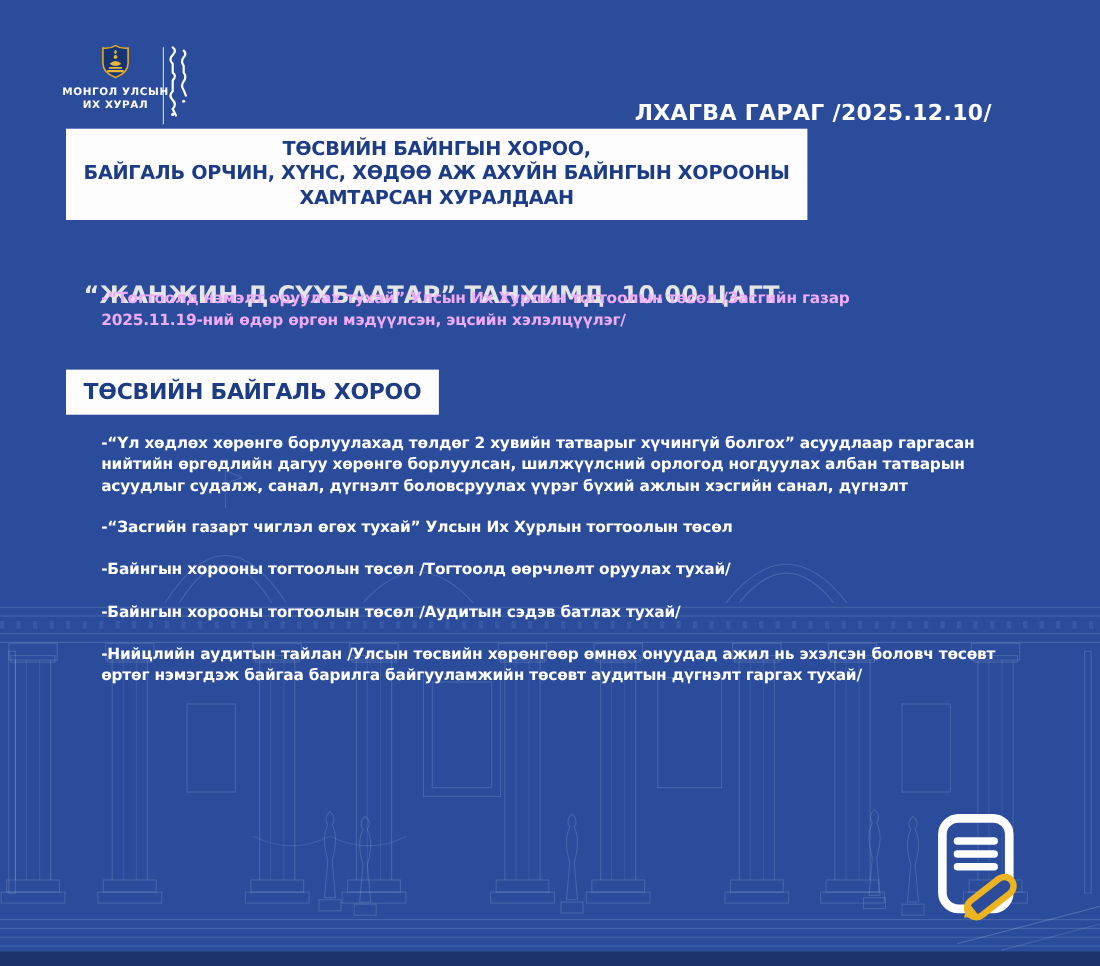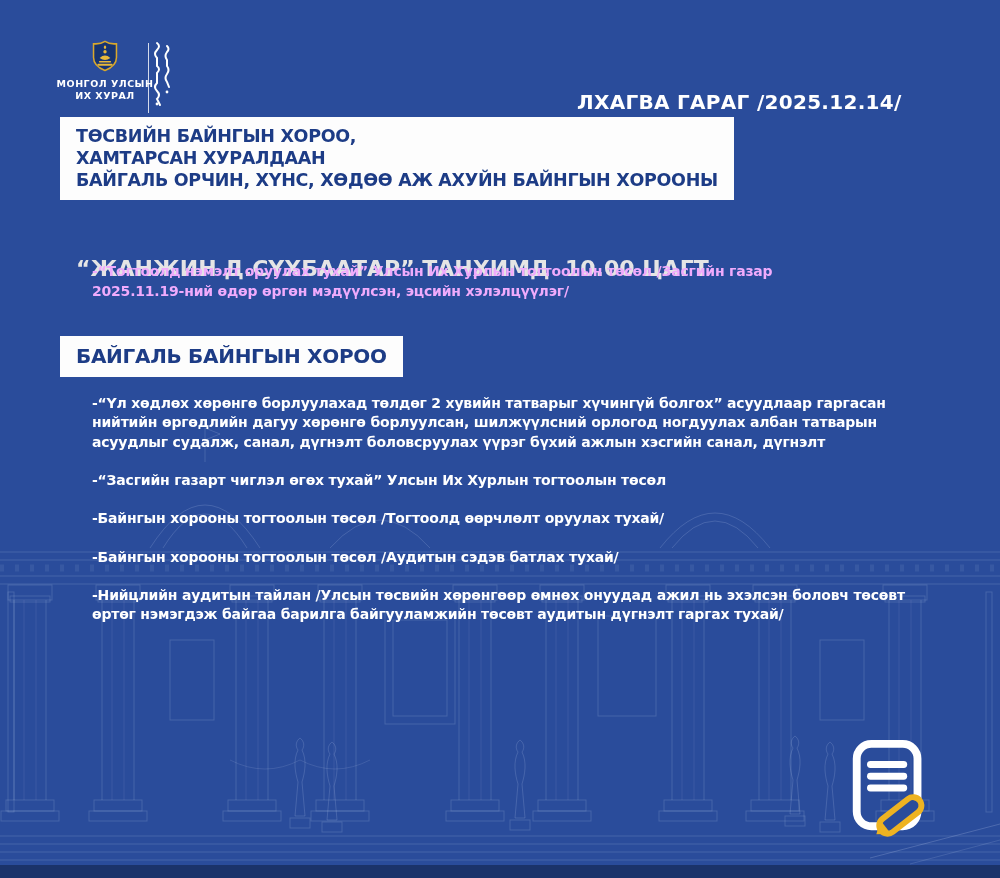--- a/index.html
+++ b/index.html
@@ -16,21 +16,21 @@
   .emblem-block{display:flex;flex-direction:column;align-items:center;width:86px;}
   .org-name{margin-top:6px;color:#fff;font-size:9.5px;font-weight:bold;
     text-align:center;line-height:1.3;letter-spacing:.5px;white-space:nowrap;}
   .logo-divider{width:1px;height:70px;background:rgba(255,255,255,.8);margin-top:3px;}
   .date{left:577px;top:90px;color:#fff;font-size:20px;font-weight:bold;letter-spacing:.3px;}
 
   
   .banner{background:#fdfdfd;color:#1d3c86;font-weight:bold;
     padding:8px 16px 9px 16px;letter-spacing:-0.3px;}
   .banner1{left:60px;top:117px;font-size:17.5px;line-height:1.26;}
-  .banner1 div{white-space:nowrap;}
+  .banner1 div{white-space:nowrap;text-align:center;}
   .banner2{left:60px;top:336px;font-size:20px;line-height:1.2;white-space:nowrap;}
 
   
   .venue-heading{left:76px;top:199px;color:#e5e5e5;font-size:22px;font-weight:bold;
     line-height:1.28;white-space:pre-wrap;}
   .session-item{left:92px;top:262px;width:760px;color:#f0abfc;font-size:14px;
     font-weight:bold;line-height:1.4;letter-spacing:-0.2px;}
   .agenda{left:92px;top:394px;width:845px;color:#fff;}
   .agenda p{margin:0 0 19px 0;font-size:14px;font-weight:bold;line-height:1.38;
     letter-spacing:-0.2px;}
@@ -142,36 +142,36 @@
     </div>
     <div class="logo-divider"></div>
     <svg width="26" height="76" viewBox="0 0 26 76" fill="none" stroke="#ffffff" stroke-width="2" stroke-linecap="round">
       <path d="M8 3 q4 3 0 7 q-4 4 0 8 v8 q4 3 0 7 v10 q-4 4 0 8 q4 4 0 8 l3 6"></path>
       <path d="M18 6 q3 3 0 6 q-3 4 0 8 v6 q3 4 0 8 q-3 4 0 8 l2 5"></path>
       <circle cx="8" cy="64" r="1.4" fill="#fff" stroke="none"></circle>
       <circle cx="18" cy="52" r="1.4" fill="#fff" stroke="none"></circle>
     </svg>
   </div>
 
-  <div class="layer date">ЛХАГВА ГАРАГ /2025.12.14/</div>
+  <div class="layer date">ЛХАГВА ГАРАГ /2025.12.10/</div>
 
   <div class="layer banner banner1">
     <div>ТӨСВИЙН БАЙНГЫН ХОРОО,</div>
+    <div>БАЙГАЛЬ ОРЧИН, ХҮНС, ХӨДӨӨ АЖ АХУЙН БАЙНГЫН ХОРООНЫ</div>
     <div>ХАМТАРСАН ХУРАЛДААН</div>
-    <div>БАЙГАЛЬ ОРЧИН, ХҮНС, ХӨДӨӨ АЖ АХУЙН БАЙНГЫН ХОРООНЫ</div>
   </div>
 
   <div class="layer venue-heading">
     <div>“ЖАНЖИН Д.СҮХБААТАР” ТАНХИМД  10.00 ЦАГТ</div>
     <div>ХЭЛЭЛЦЭХ АСУУДАЛ:</div>
   </div>
 
   <div class="layer session-item">-“Тогтоолд нэмэлт оруулах тухай” Улсын Их Хурлын тогтоолын төсөл /Засгийн газар 2025.11.19-ний өдөр өргөн мэдүүлсэн, эцсийн  хэлэлцүүлэг/</div>
 
-  <div class="layer banner banner2">БАЙГАЛЬ БАЙНГЫН ХОРОО</div>
+  <div class="layer banner banner2">ТӨСВИЙН БАЙГАЛЬ ХОРОО</div>
 
   <div class="layer agenda">
     <p>-“Үл хөдлөх хөрөнгө борлуулахад төлдөг 2 хувийн татварыг хүчингүй болгох” асуудлаар гаргасан нийтийн өргөдлийн дагуу хөрөнгө борлуулсан, шилжүүлсний орлогод ногдуулах албан татварын асуудлыг судалж, санал, дүгнэлт боловсруулах үүрэг бүхий ажлын хэсгийн санал, дүгнэлт</p>
     <p>-“Засгийн газарт чиглэл өгөх тухай” Улсын Их Хурлын тогтоолын төсөл</p>
     <p>-Байнгын хорооны тогтоолын төсөл /Тогтоолд өөрчлөлт оруулах тухай/</p>
     <p>-Байнгын хорооны тогтоолын төсөл /Аудитын сэдэв батлах тухай/</p>
     <p>-Нийцлийн аудитын тайлан /Улсын төсвийн хөрөнгөөр өмнөх онуудад ажил нь эхэлсэн боловч төсөвт өртөг нэмэгдэж байгаа барилга байгууламжийн төсөвт аудитын дүгнэлт гаргах тухай/</p>
   </div>
 
   <div class="layer footer-icon">

